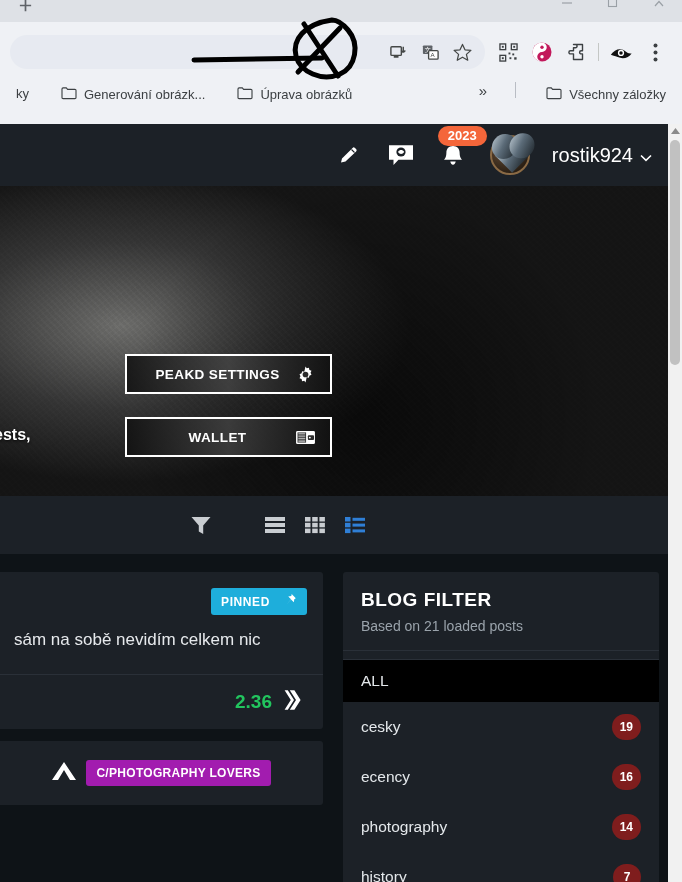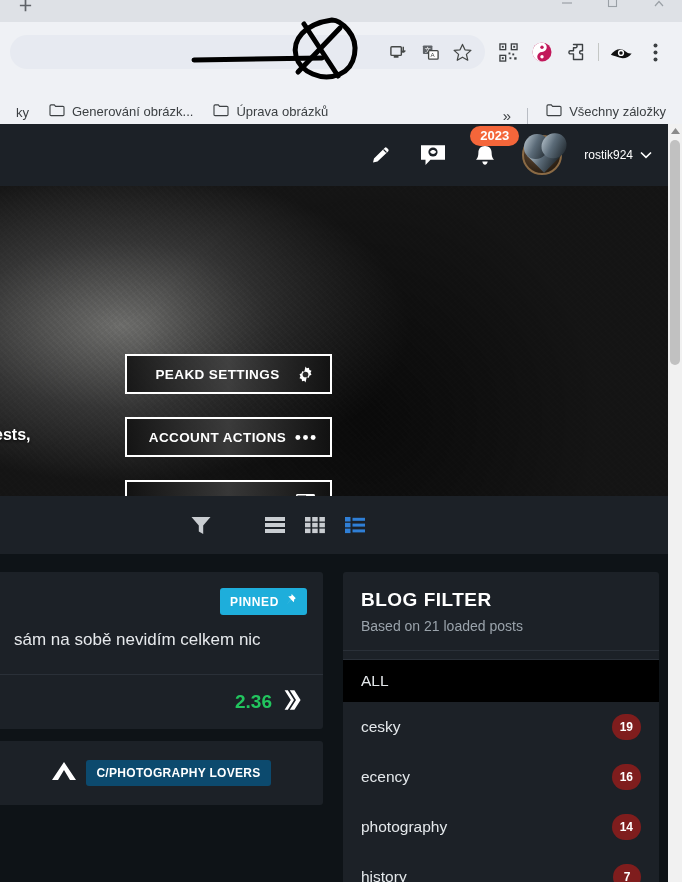--- a/index.html
+++ b/index.html
@@ -52,21 +52,21 @@
   .tb-icons { display: flex; align-items: center; padding-left: 6px; }
   .tb-icon {
     width: 34px; height: 34px; display: flex;
     align-items: center; justify-content: center;
     color: #444746;
   }
   .tb-sep { width: 1px; height: 18px; background: #c4c7c5; margin: 0 5px; }
 
   .bookmarks {
     height: 42px; background: #eff1f5;
-    display: flex; align-items: flex-end; gap: 4px;
+    display: flex; align-items: flex-start; gap: 16px;
     padding: 0 8px; font-size: 13px; color: #3c4043;
     overflow: hidden;
   }
   .bm {
     display: flex; align-items: center; gap: 7px;
     padding: 4px 8px; border-radius: 6px;
     white-space: nowrap;
   }
   .bm-spacer { flex: 1; }
   .bm-sep { width: 1px; height: 16px; background: #b9bdc4; margin: 0 6px; }
@@ -115,21 +115,21 @@
     transform: rotate(-45deg) translate(2px,2px);
     border-radius: 0 0 3px 0;
   }
   .avatar-heart::before, .avatar-heart::after {
     content: ""; position: absolute; width: 26px; height: 24px;
     background: inherit; border-radius: 50%;
   }
   .avatar-heart::before { top: -12px; left: 0; }
   .avatar-heart::after { top: 0; right: -13px; }
   .username {
-    color: #fff; font-size: 12px; display: flex;
+    color: #fff; font-size: 20px; display: flex;
     align-items: center; gap: 7px;
   }
 
   .cover {
     height: 310px; position: relative; overflow: hidden;
     background:
       radial-gradient(ellipse 60% 70% at 18% 45%, #6a6a68 0%, #343434 38%, #141414 72%),
       radial-gradient(ellipse 45% 55% at 72% 30%, #4a4a48 0%, #1e1e1e 60%),
       linear-gradient(170deg, #2a2a2a 0%, #101010 60%, #050505 100%);
   }
@@ -183,39 +183,39 @@
 
   .card {
     background: #1c2127; border-radius: 3px;
     margin-bottom: 12px; overflow: hidden;
   }
   .card-top { padding: 16px 16px 0 16px; display: flex; justify-content: flex-end; }
   .pinned-badge {
     background: #1eaedb; color: #fff;
     font-size: 12px; font-weight: bold; letter-spacing: .6px;
     padding: 5px 10px; border-radius: 3px;
-    display: flex; align-items: center; gap: 4px;
+    display: flex; align-items: center; gap: 13px;
   }
   .post-title {
     padding: 14px 16px 22px 16px; color: #e6e9ec;
     font-size: 17px; line-height: 1.35;
   }
   .card-foot {
     border-top: 1px solid #2a3038;
     padding: 12px 16px; display: flex;
     align-items: center; justify-content: flex-end; gap: 9px;
   }
   .payout { color: #22c55e; font-size: 19px; font-weight: bold; }
 
   .card2-top {
     padding: 18px 16px; display: flex;
     align-items: center; justify-content: center; gap: 8px;
   }
   .comm-badge {
-    background: #0c4a6e; color: #fff;
+    background: #a21caf; color: #fff;
     font-size: 12px; font-weight: bold; letter-spacing: .3px;
     padding: 6px 10px; border-radius: 3px; text-align: center;
   }
 
   .filter-card { background: #1c2127; border-radius: 3px; overflow: hidden; }
   .filter-head { padding: 17px 18px 16px 18px; }
   .filter-title {
     color: #fff; font-size: 19px; font-weight: bold;
     letter-spacing: .5px; margin-bottom: 7px;
   }
@@ -436,30 +436,20 @@
       <div class="menu-btn">
         <span class="lbl">PEAKD SETTINGS</span>
         <span class="ico">
           <svg width="19" height="19" viewBox="0 0 20 20">
             <path d="M10 1.5l1.3 2 2.3-.6.5 2.3 2.2.9-1 2.1 1 2.1-2.2.9-.5 2.3-2.3-.6L10 18.5l-1.3-2-2.3.6-.5-2.3-2.2-.9 1-2.1-1-2.1 2.2-.9.5-2.3 2.3.6z" fill="#fff"></path>
             <circle cx="10" cy="10" r="3" fill="#2b2b2b"></circle>
           </svg>
         </span>
       </div>
 
-      <div class="menu-btn">
-        <span class="lbl">ACCOUNT ACTIONS</span>
-        <span class="ico">
-          <svg width="21" height="7" viewBox="0 0 22 7">
-            <circle cx="3" cy="3.5" r="2.6" fill="#fff"></circle>
-            <circle cx="11" cy="3.5" r="2.6" fill="#fff"></circle>
-            <circle cx="19" cy="3.5" r="2.6" fill="#fff"></circle>
-          </svg>
-        </span>
-      </div>
 
       <div class="menu-btn">
         <span class="lbl">WALLET</span>
         <span class="ico">
           <svg width="21" height="17" viewBox="0 0 22 18">
             <rect x="1" y="2" width="20" height="14" rx="1.5" fill="#fff"></rect>
             <rect x="2.6" y="3.6" width="9" height="10.8" fill="#2b2b2b"></rect>
             <path d="M3.4 4.6h7.4M3.4 6.4h7.4M3.4 8.2h7.4M3.4 10h7.4M3.4 11.8h7.4M3.4 13.4h7.4" stroke="#fff" stroke-width=".7"></path>
             <rect x="13.5" y="6.6" width="6.5" height="5" rx="1" fill="#2b2b2b"></rect>
             <circle cx="15.6" cy="9.1" r="1" fill="#fff"></circle>

